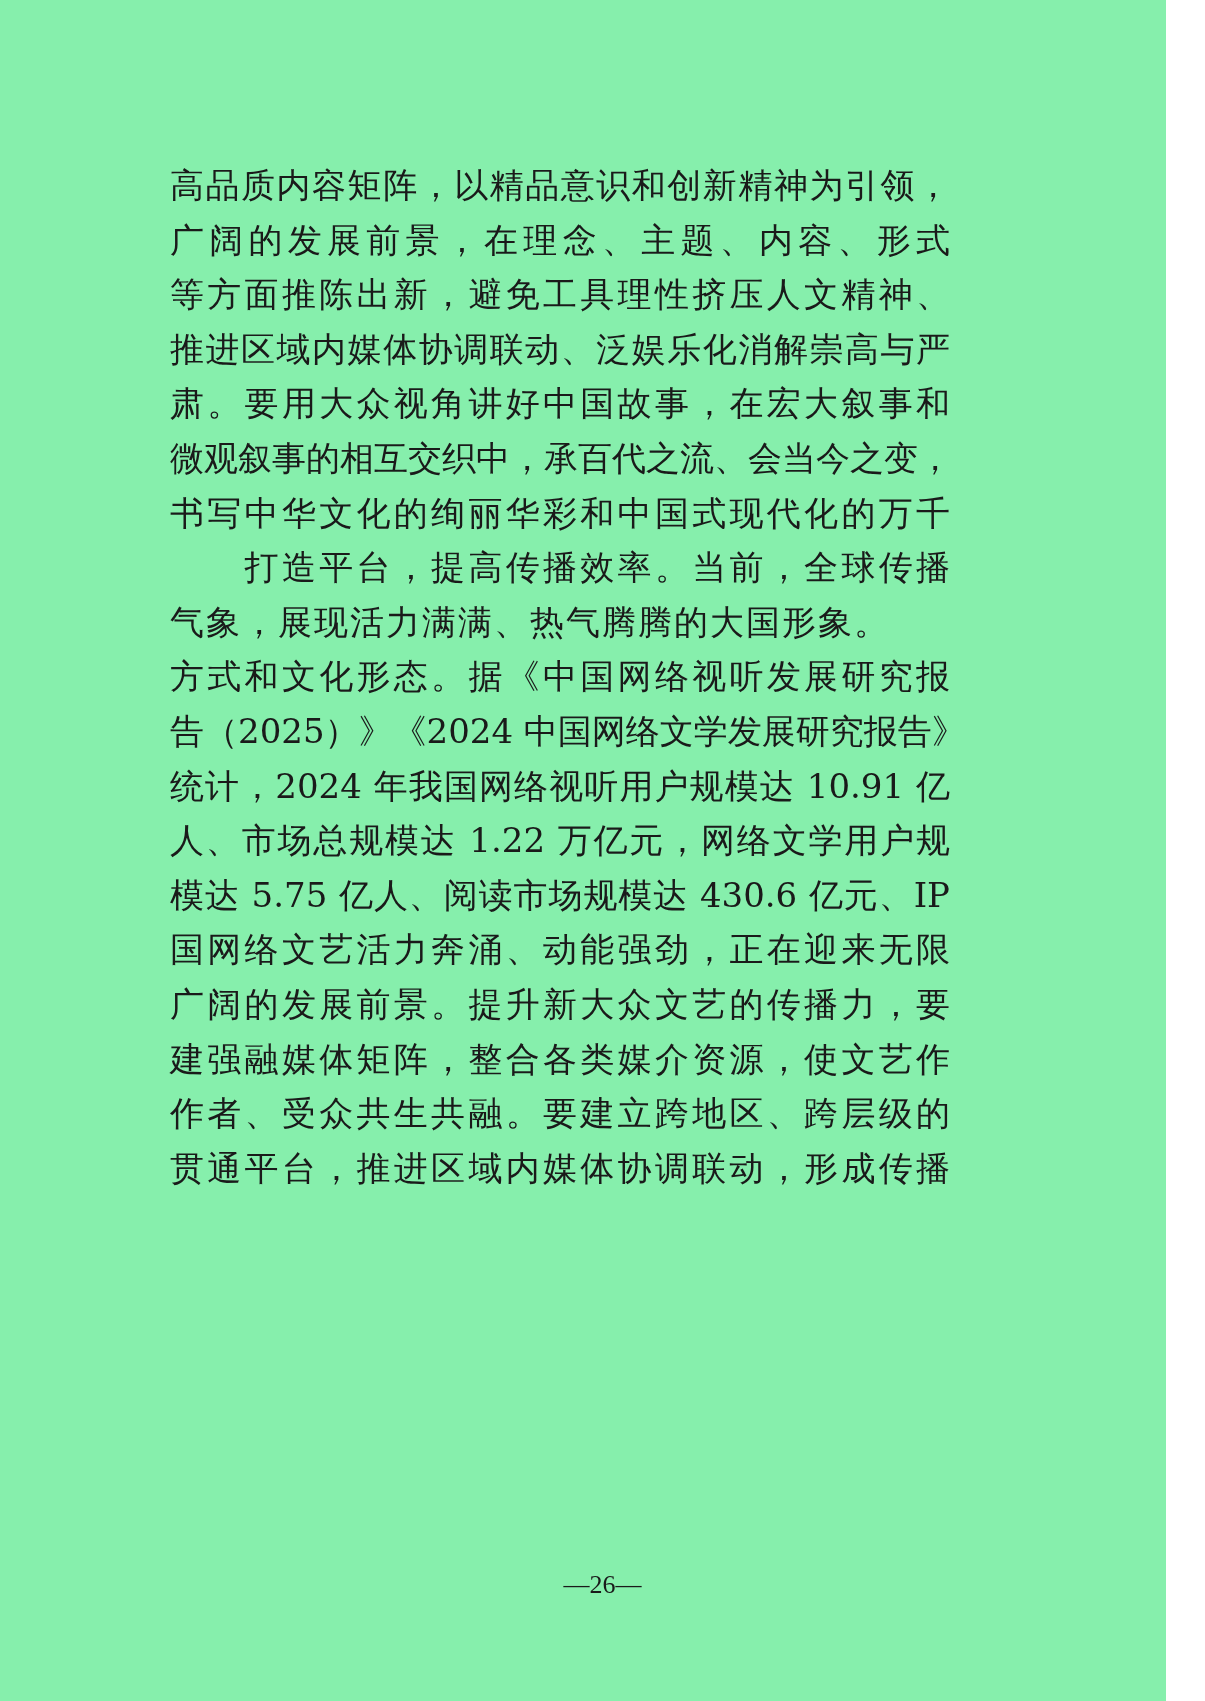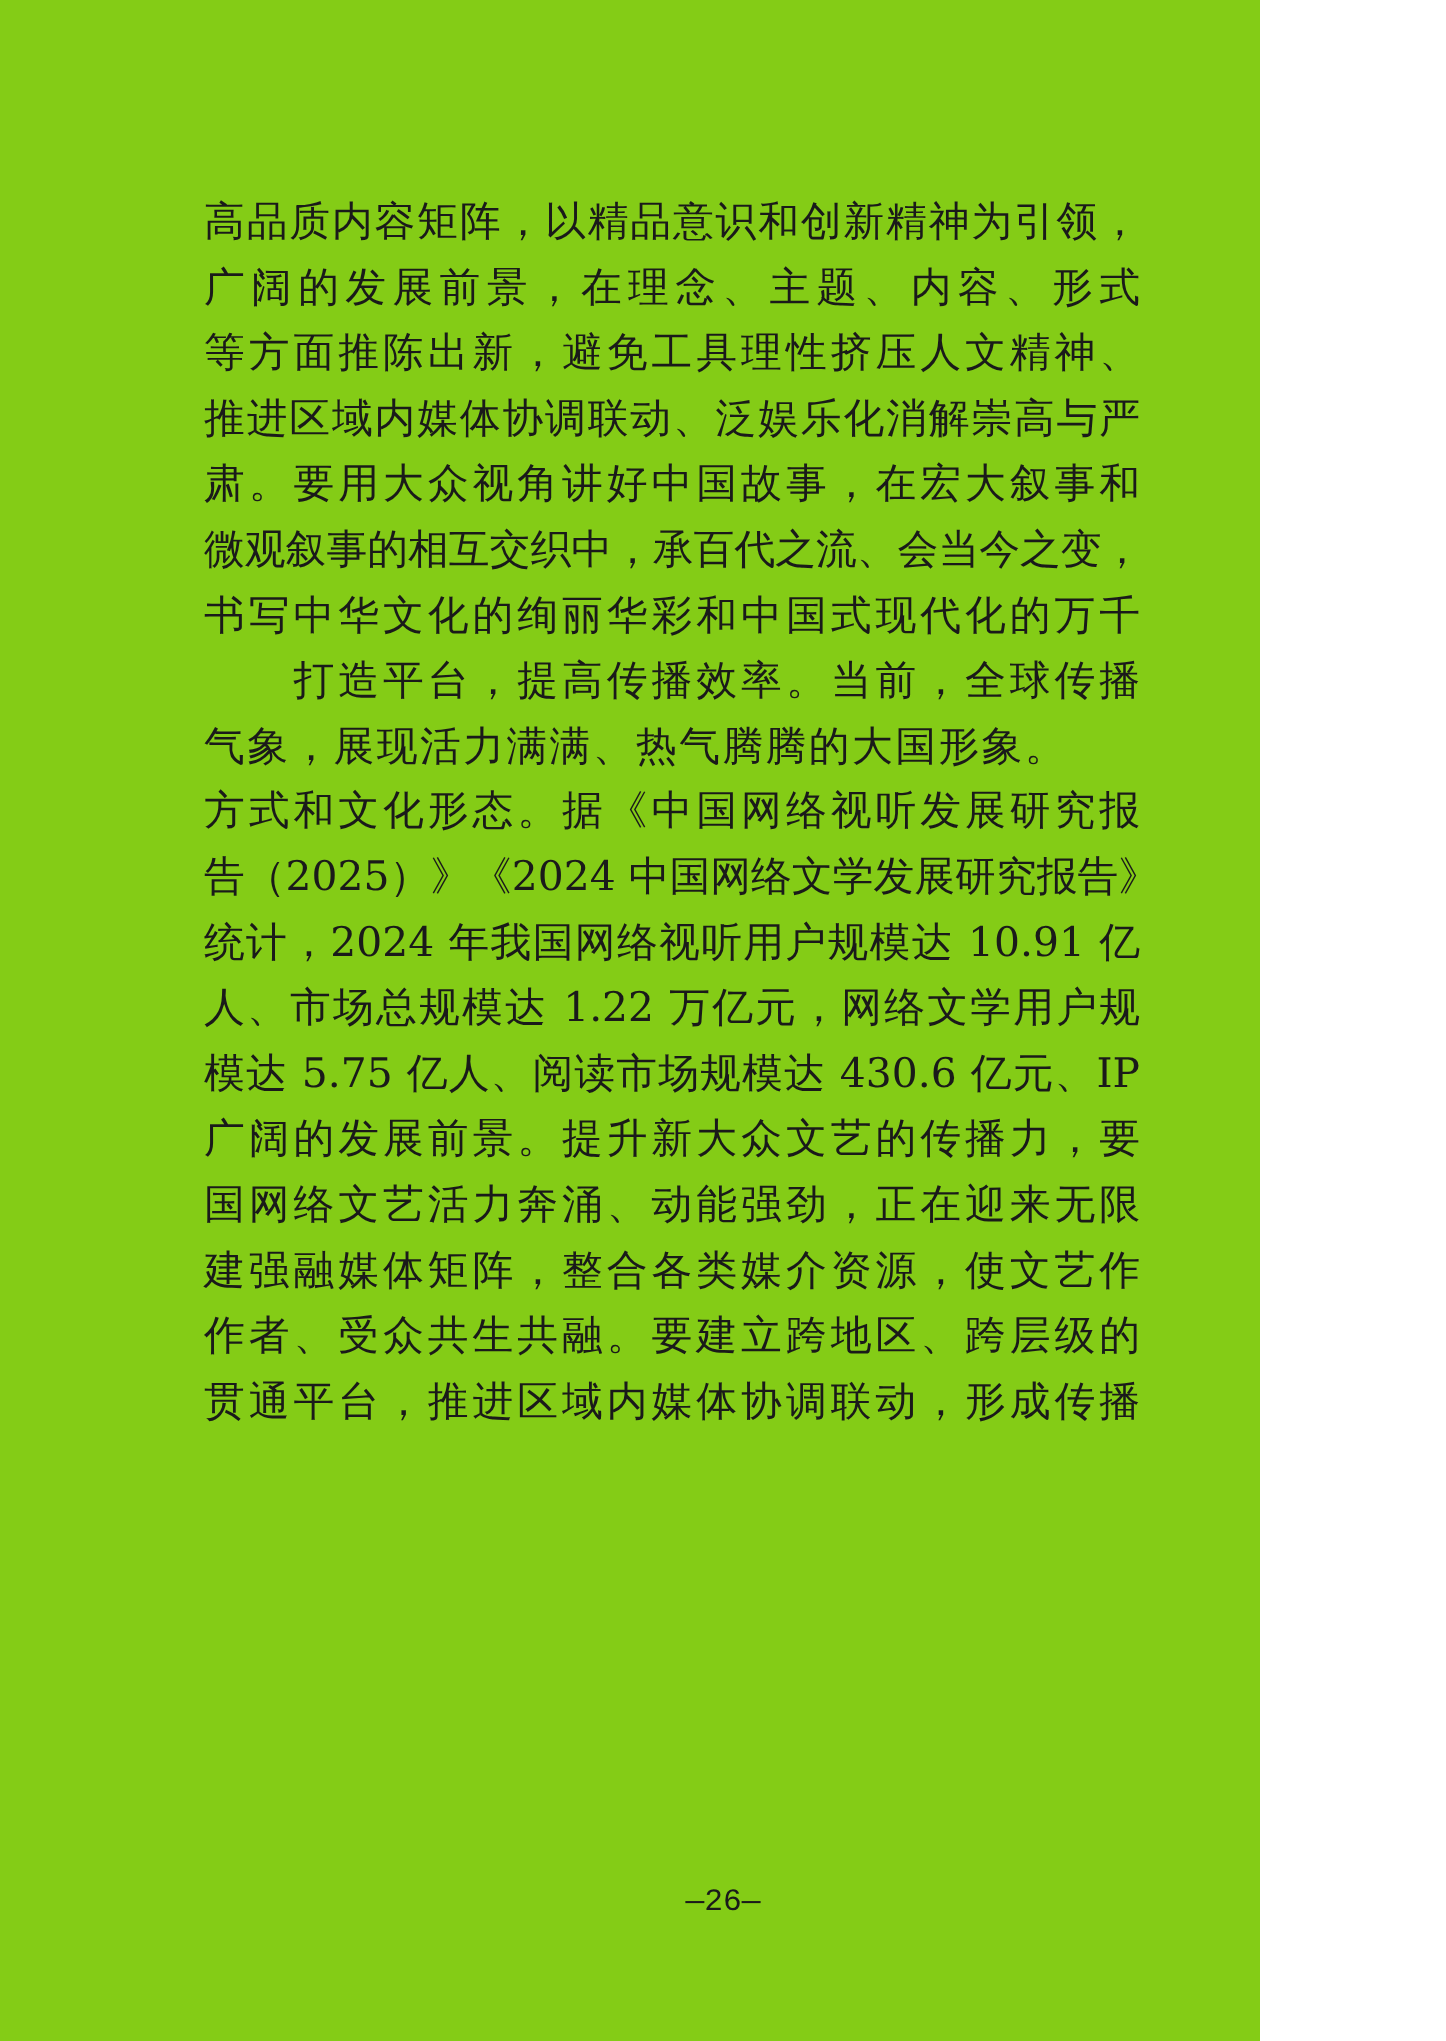--- a/index.html
+++ b/index.html
@@ -11,23 +11,23 @@
     width: 1205px;
     height: 1701px;
     position: relative;
     overflow: hidden;
     font-family: "DejaVu Serif", "Liberation Serif", serif;
     color: #1a1a1a;
   }
   .page {
     position: absolute;
     left: 0; top: 0;
-    width: 1050px;
+    width: 1166px;
     height: 1701px;
-    background: #84cc16;
+    background: #86efac;
   }
   .body-text {
     position: absolute;
     left: 170px;
     top: 158px;
     width: 780px;
   }
   .line {
     height: 54.6px;
     line-height: 54.6px;
@@ -42,21 +42,21 @@
     letter-spacing: 2px;
   }
   .page-number {
     position: absolute;
     left: 0;
     width: 1205px;
     top: 1570px;
     text-align: center;
     font-size: 26px;
     line-height: 30px;
-    font-family: Liberation Mono, monospace;
+    font-family: Liberation Serif, serif;
     color: #1a1a1a;
   }
 </style>
 </head>
 <body>
 
 <div class="page">
   <div class="body-text">
     <div class="line">高品质内容矩阵，以精品意识和创新精神为引领，</div>
     <div class="line">广阔的发展前景，在理念、主题、内容、形式</div>
@@ -66,21 +66,21 @@
     <div class="line">微观叙事的相互交织中，承百代之流、会当今之变，</div>
     <div class="line">书写中华文化的绚丽华彩和中国式现代化的万千</div>
     <div class="line">　　打造平台，提高传播效率。当前，全球传播</div>
 
     <div class="line last">气象，展现活力满满、热气腾腾的大国形象。</div>
     <div class="line">方式和文化形态。据《中国网络视听发展研究报</div>
     <div class="line">告（2025）》《2024 中国网络文学发展研究报告》</div>
     <div class="line">统计，2024 年我国网络视听用户规模达 10.91 亿</div>
     <div class="line">人、市场总规模达 1.22 万亿元，网络文学用户规</div>
     <div class="line">模达 5.75 亿人、阅读市场规模达 430.6 亿元、IP</div>
+    <div class="line">国网络文艺活力奔涌、动能强劲，正在迎来无限</div>
     <div class="line">广阔的发展前景。提升新大众文艺的传播力，要</div>
-    <div class="line">国网络文艺活力奔涌、动能强劲，正在迎来无限</div>
     <div class="line">建强融媒体矩阵，整合各类媒介资源，使文艺作</div>
     <div class="line">作者、受众共生共融。要建立跨地区、跨层级的</div>
     <div class="line">贯通平台，推进区域内媒体协调联动，形成传播</div>
   </div>
 
   <div class="page-number">—26—</div>
 </div>
 
 </body></html>

